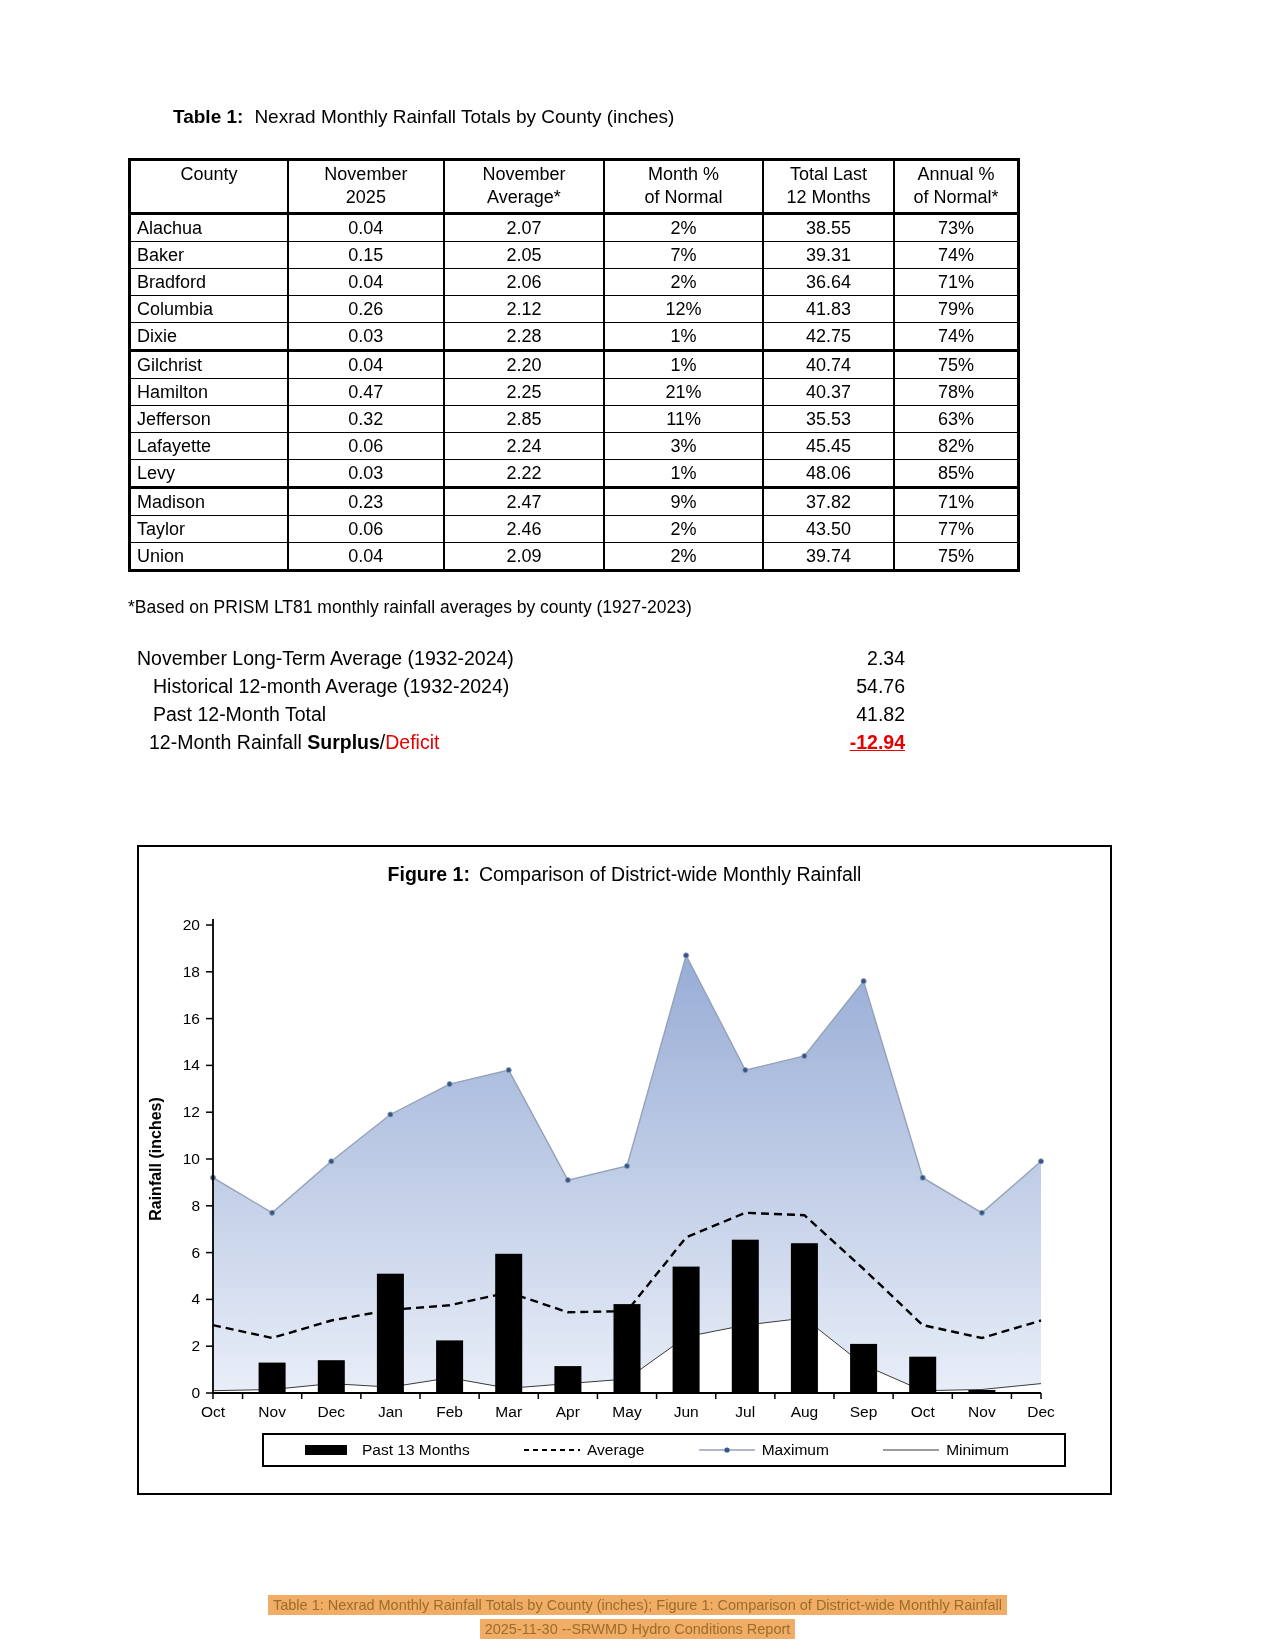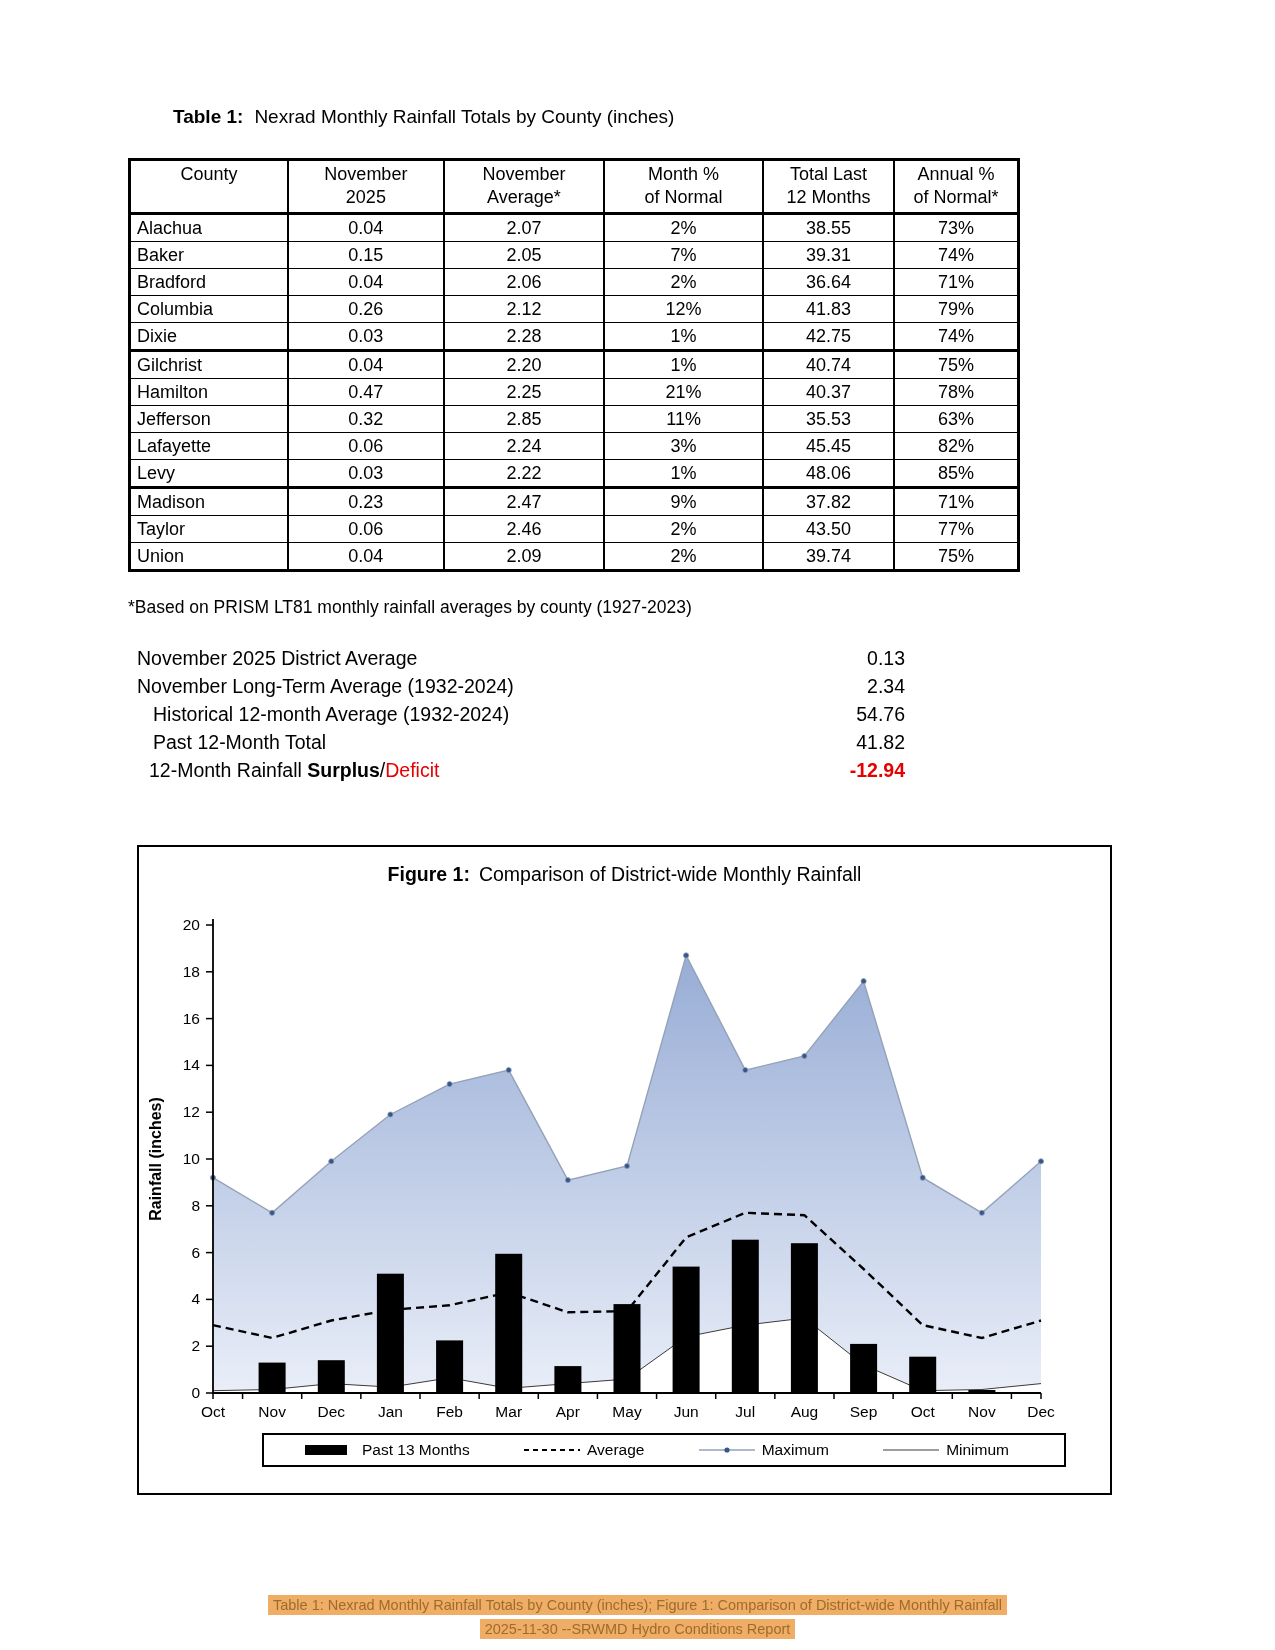--- a/index.html
+++ b/index.html
@@ -29,21 +29,21 @@
 
   .footnote { position:absolute; left:128px; top:597px; width:892px; font-size:17.5px; }
 
   .summary { position:absolute; left:137px; top:644px; width:768px; font-size:19.5px; }
   .sum-row { display:flex; justify-content:space-between; height:28px; line-height:28px; }
   .sum-row.ind { padding-left:16px; }
   .sum-row.ind2 { padding-left:12px; }
   .sum-value { text-align:right; }
   .red { color:#e60000; }
   .boldw { font-weight:bold; }
-  .sum-deficit .sum-value { font-weight:bold; color:#e60000; }
+  .sum-deficit .sum-value { font-weight:bold; color:#e60000;text-decoration:underline; }
 
   .figure {
     position:absolute; left:137px; top:845px; width:971px; height:646px;
     border:2px solid #000; background:#fff;
   }
   .fig-title { position:absolute; top:16px; left:0; right:0; text-align:center; font-size:19.5px; }
   .fig-title .t-label { font-weight:bold; }
   .fig-title .t-text { margin-left:9px; }
   .chart-svg { position:absolute; left:0; top:0; }
 
@@ -211,24 +211,20 @@
           <td>39.74</td>
           <td>75%</td>
         </tr>
       </tbody>
   </table>
 
   <div class="footnote">*Based on PRISM LT81 monthly rainfall averages by county (1927-2023)</div>
 
   <div class="summary">
     <div id="summary-rows">
-        <div class="sum-row">
-          <span>November 2025 District Average</span>
-          <span class="sum-value">0.13</span>
-        </div>
         <div class="sum-row">
           <span>November Long-Term Average (1932-2024)</span>
           <span class="sum-value">2.34</span>
         </div>
         <div class="sum-row ind">
           <span>Historical 12-month Average (1932-2024)</span>
           <span class="sum-value">54.76</span>
         </div>
         <div class="sum-row ind">
           <span>Past 12-Month Total</span>

